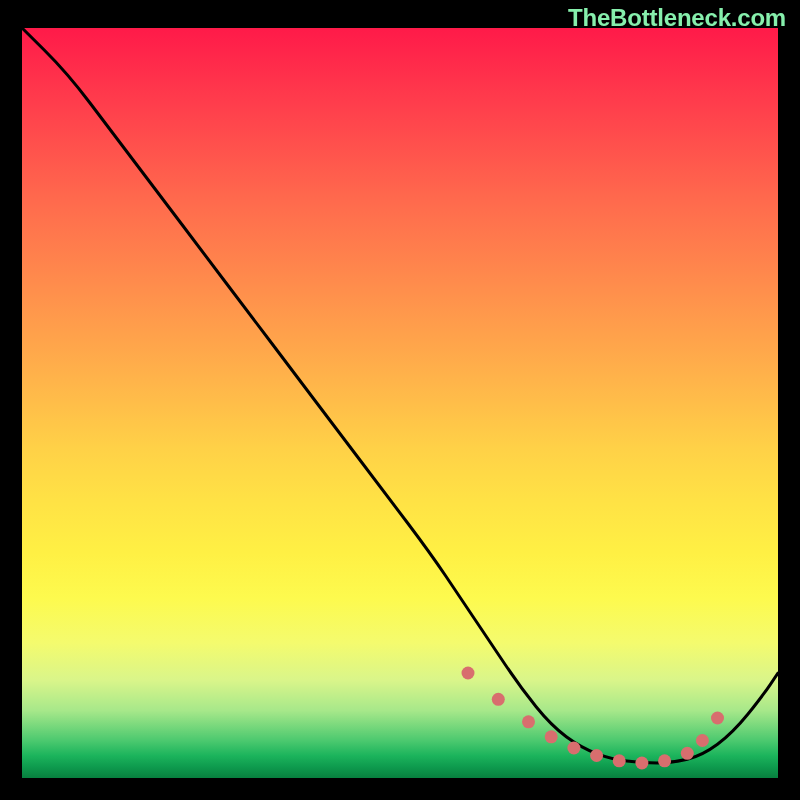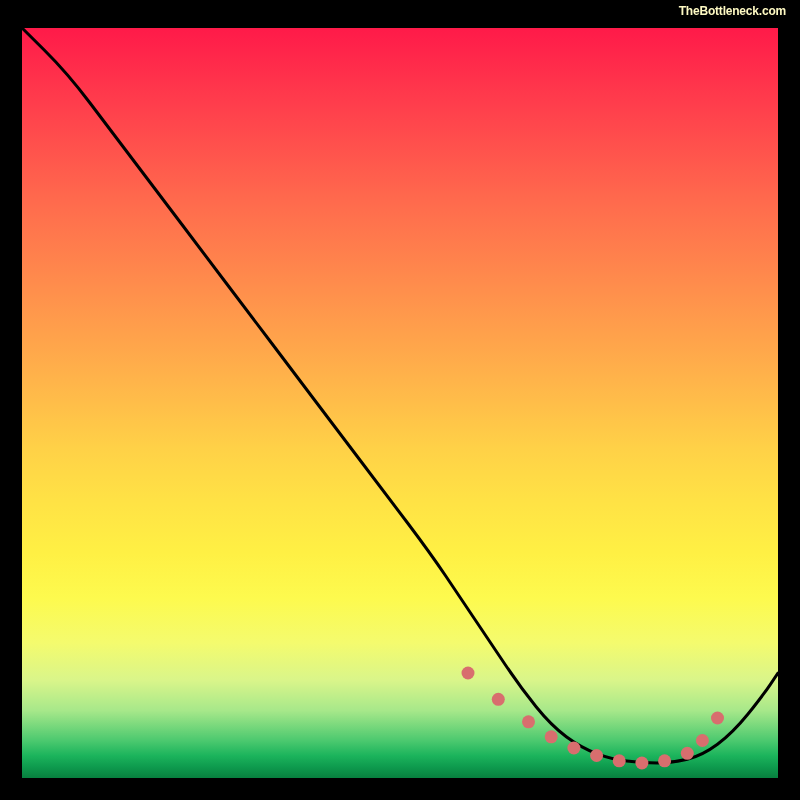--- a/index.html
+++ b/index.html
@@ -14,23 +14,23 @@
   .stage {
     position: relative;
     width: 800px;
     height: 800px;
     background: #000;
   }
   .watermark {
     position: absolute;
     top: 4px;
     right: 14px;
-    font-size: 12px;
+    font-size: 24px;
     font-weight: 600;
-    color: #fef9c3;
+    color: #86efac;
     letter-spacing: -0.2px;
     user-select: none;
     margin-left: 44px;
   }
   .plot {
     position: absolute;
     left: 22px;
     top: 28px;
     width: 756px;
     height: 750px;

